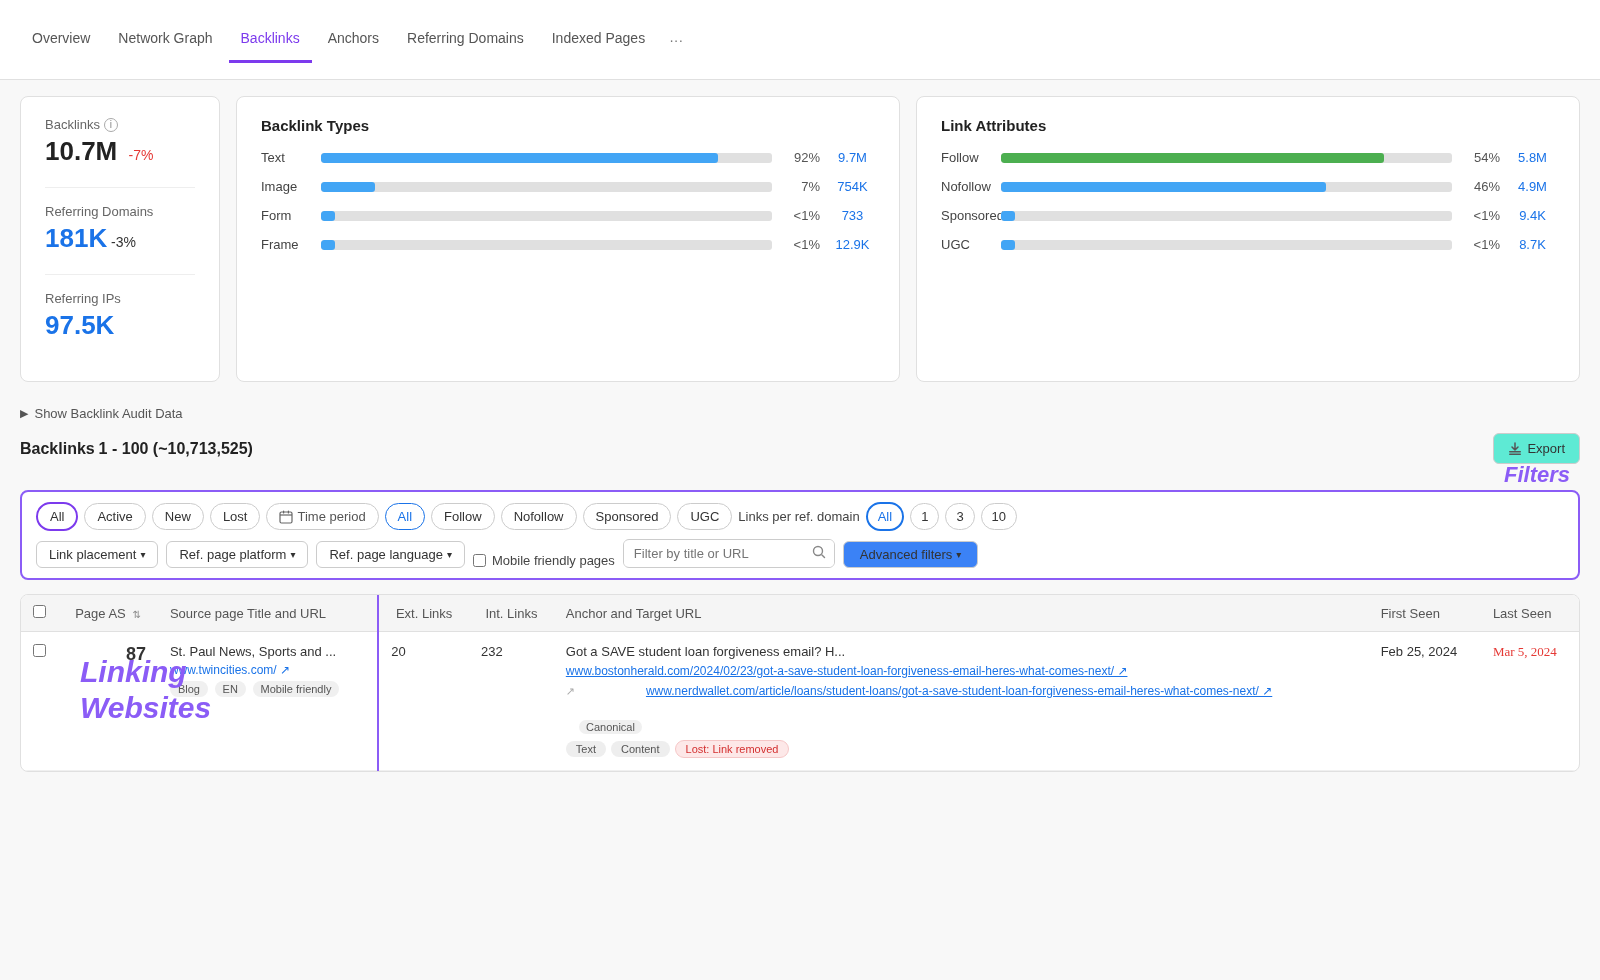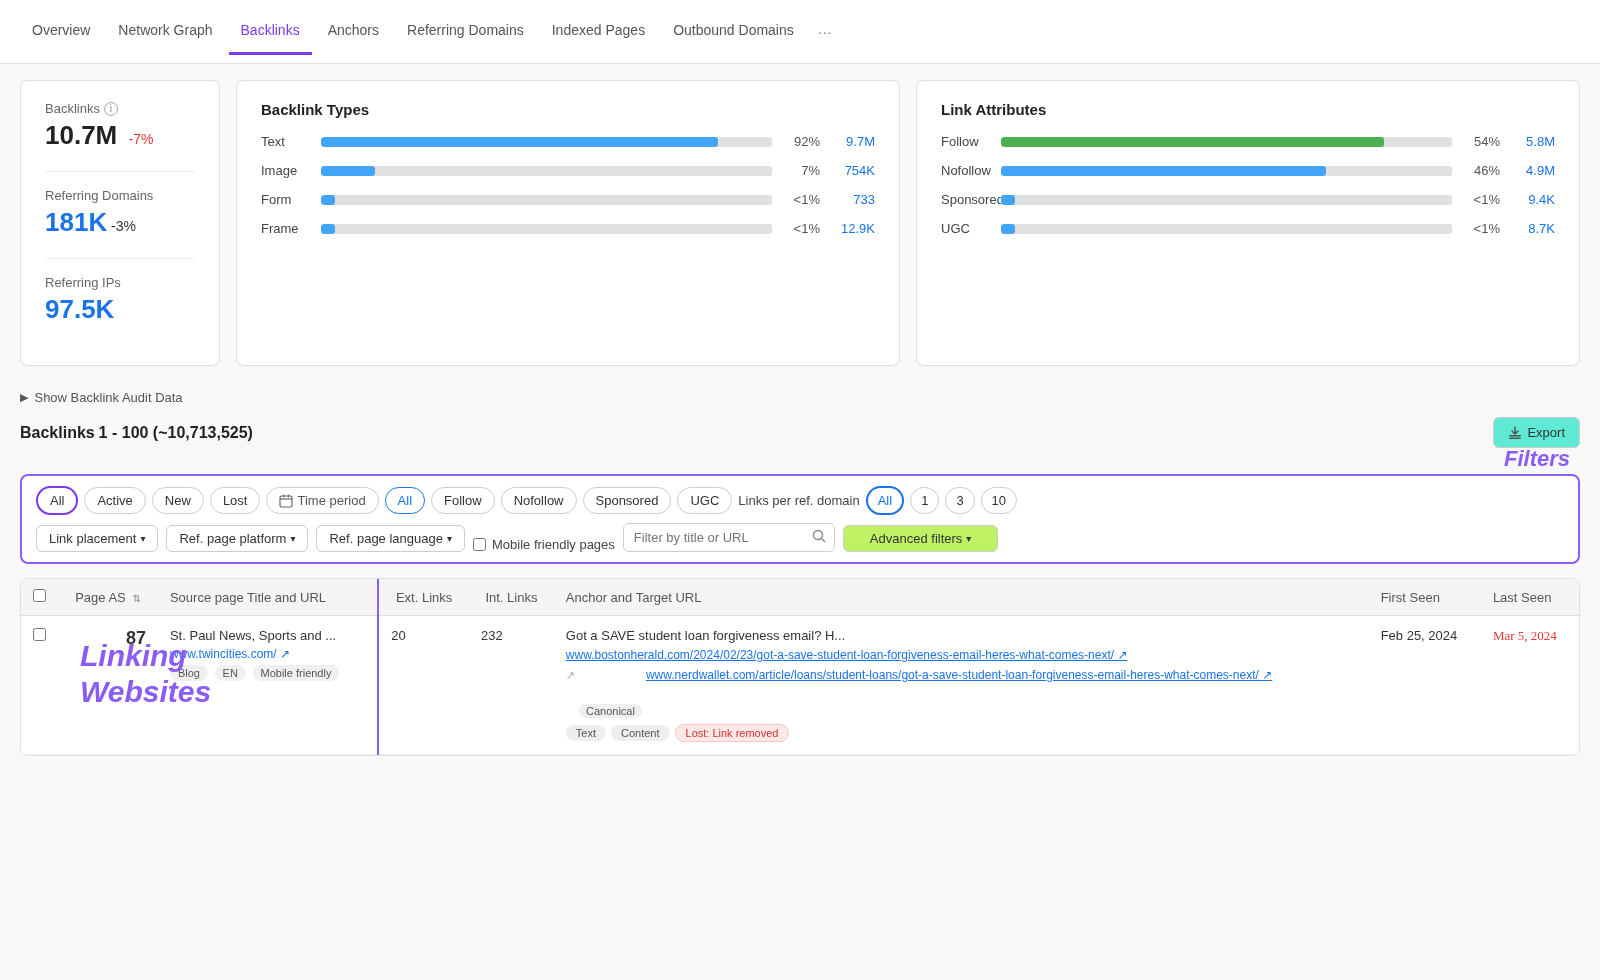--- a/index.html
+++ b/index.html
@@ -1,19 +1,19 @@
 <!DOCTYPE html>
 <html><head>
   <meta charset="utf-8">
   <style>
     * { box-sizing: border-box; margin: 0; padding: 0; }
     body { font-family: -apple-system, BlinkMacSystemFont, 'Segoe UI', sans-serif; background: #f8f8f8; font-size: 14px; color: #333; }
 
     
-    .top-nav { background: white; border-bottom: 1px solid #e0e0e0; padding: 8px 20px; display: flex; align-items: center; gap: 4px; }
+    .top-nav { background: white; border-bottom: 1px solid #e0e0e0; padding: 16px 20px; display: flex; align-items: center; gap: 4px; }
     .top-nav a { padding: 14px 12px; text-decoration: none; color: #555; font-size: 14px; border-bottom: 3px solid transparent; display: inline-block; }
     .top-nav a.active { color: #7c3aed; border-bottom-color: #7c3aed; font-weight: 500; }
     .top-nav .more { padding: 14px 8px; color: #777; }
 
     
     .main { padding: 16px 20px; }
 
     
     .stats-row { display: flex; gap: 16px; margin-bottom: 16px; }
 
@@ -29,21 +29,21 @@
     
     .chart-card { background: white; border: 1px solid #e0e0e0; border-radius: 8px; padding: 20px 24px; flex: 1; }
     .chart-card h3 { font-size: 15px; font-weight: 600; margin-bottom: 16px; color: #222; }
     .bar-row { display: flex; align-items: center; margin-bottom: 14px; gap: 10px; }
     .bar-label { width: 50px; font-size: 13px; color: #444; }
     .bar-track { flex: 1; background: #e0e0e0; border-radius: 3px; height: 10px; overflow: hidden; }
     .bar-fill { height: 100%; border-radius: 3px; }
     .bar-fill-blue { background: #42a5f5; }
     .bar-fill-green { background: #4caf50; }
     .bar-pct { width: 38px; text-align: right; font-size: 13px; color: #555; }
-    .bar-val { width: 45px; text-align: right; font-size: 13px; color: #1a73e8; font-weight: 500; }
+    .bar-val { width: 45px; text-align: center; font-size: 13px; color: #1a73e8; font-weight: 500; }
 
     
     .audit-row { padding: 8px 0 12px 0; display: flex; align-items: center; gap: 6px; color: #555; font-size: 13px; cursor: pointer; }
     .audit-row span.triangle { color: #555; font-size: 11px; }
 
     
     .section-header { display: flex; align-items: center; justify-content: space-between; margin-bottom: 26px; }
     .section-title { font-size: 16px; font-weight: 600; color: #222; }
 
     
@@ -67,21 +67,21 @@
 
     .dropdown-btn { display: flex; align-items: center; gap: 4px; padding: 5px 12px; border: 1px solid #ccc; border-radius: 6px; background: white; font-size: 13px; cursor: pointer; color: #333; }
 
     .mobile-check { display: flex; align-items: center; gap: 6px; font-size: 13px; color: #444; cursor: pointer; }
     .mobile-check input { cursor: pointer; }
 
     .url-filter { display: flex; align-items: center; border: 1px solid #ccc; border-radius: 6px; overflow: hidden; background: white; }
     .url-filter input { border: none; outline: none; padding: 5px 10px; font-size: 13px; width: 180px; color: #555; }
     .url-filter-icon { padding: 5px 8px; background: white; color: #888; }
 
-    .advanced-btn { display: flex; align-items: center; gap: 4px; padding: 5px 26px; border: 1px solid #ccc; border-radius: 6px; background: #bef264; font-size: 13px; cursor: pointer; color: #333; }
+    .advanced-btn { display: flex; align-items: center; gap: 4px; padding: 5px 16px; border: 1px solid #ccc; border-radius: 6px; background: #3b82f6; font-size: 13px; cursor: pointer; color: #333; }
 
     
     .table-wrapper { background: white; border: 1px solid #e0e0e0; border-radius: 8px; overflow: hidden; }
     table { width: 100%; border-collapse: collapse; }
     thead tr { background: #f5f5f5; border-bottom: 1px solid #e0e0e0; }
     thead th { padding: 10px 12px; font-size: 13px; font-weight: 500; color: #555; text-align: left; white-space: nowrap; }
     thead th.center { text-align: center; }
     tbody tr { border-bottom: 1px solid #f0f0f0; }
     tbody td { padding: 12px 12px; font-size: 13px; color: #333; vertical-align: top; }
 
@@ -112,21 +112,20 @@
 </head>
 <body>
 
 <nav class="top-nav">
   <a>Overview</a>
   <a>Network Graph</a>
   <a class="active">Backlinks</a>
   <a>Anchors</a>
   <a>Referring Domains</a>
   <a>Indexed Pages</a>
-  <a>Outbound Domains</a>
   <span class="more">···</span>
 </nav>
 
 <div class="main">
 
   <div class="stats-row">
 
     <div class="stats-left">
       <div class="stat-item">
         <div class="stat-label">

